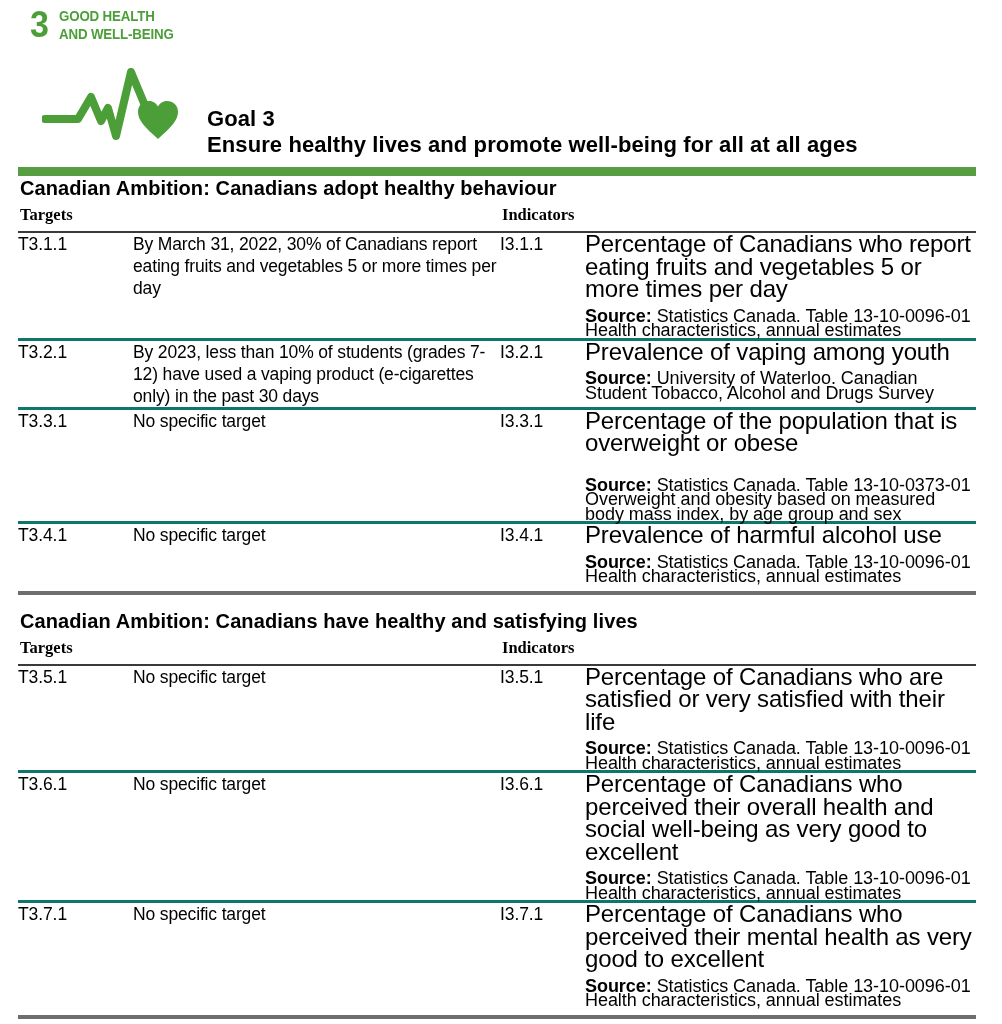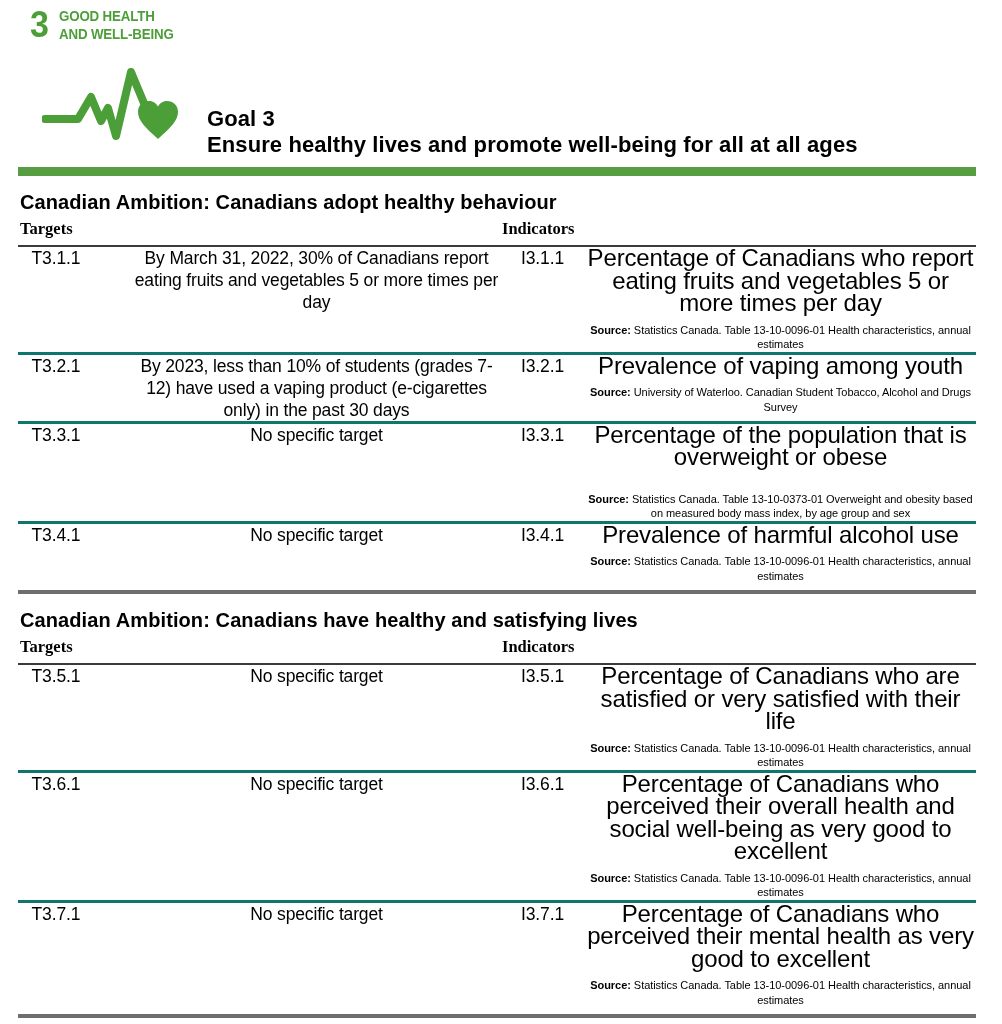--- a/index.html
+++ b/index.html
@@ -93,21 +93,21 @@
     top: 167px;
     width: 958px;
     height: 9px;
     background: #579E42;
   }
 
   
   .content {
     position: absolute;
     left: 18px;
-    top: 190px;
+    top: 176px;
     width: 958px;
   }
 
   .ambition {
     font-family: "Liberation Sans Narrow", "Liberation Sans", sans-serif;
     font-weight: bold;
     font-size: 20px;
     line-height: 24px;
     letter-spacing: 0.1px;
     margin: 0 0 5px 2px;
@@ -126,21 +126,20 @@
   .colhead-indicators { flex: 1; }
 
   table.rows {
     width: 100%;
     border-collapse: collapse;
     table-layout: fixed;
   }
   table.rows td {
     vertical-align: top;
     padding: 0;
-    text-align: center;
   }
   .row-sep td {
     border-top: 3px solid #0f766e;
   }
   .cell-pad { padding: 9px 0 11px 0; }
 
   .col-tcode { width: 76px; }
   .col-ttext { width: 406px; }
   .col-icode { width: 85px; }
   .col-itext { width: auto; }
@@ -160,21 +159,21 @@
     margin-left: 39px;
   }
   .indicator-text {
     font-family: "Liberation Sans", sans-serif;
     font-size: 24px;
     line-height: 22.5px;
     letter-spacing: -0.15px;
   }
   .source {
     font-family: "Liberation Sans Narrow", "Liberation Sans", sans-serif;
-    font-size: 11px;
+    font-size: 18px;
     line-height: 14.5px;
     margin-top: 8px;
     letter-spacing: -0.05px;
   }
   .source b { font-weight: bold; }
 
   .thick-rule {
     height: 4px;
     background: #6e6e6e;
     margin: 7px 0 14px 0;

